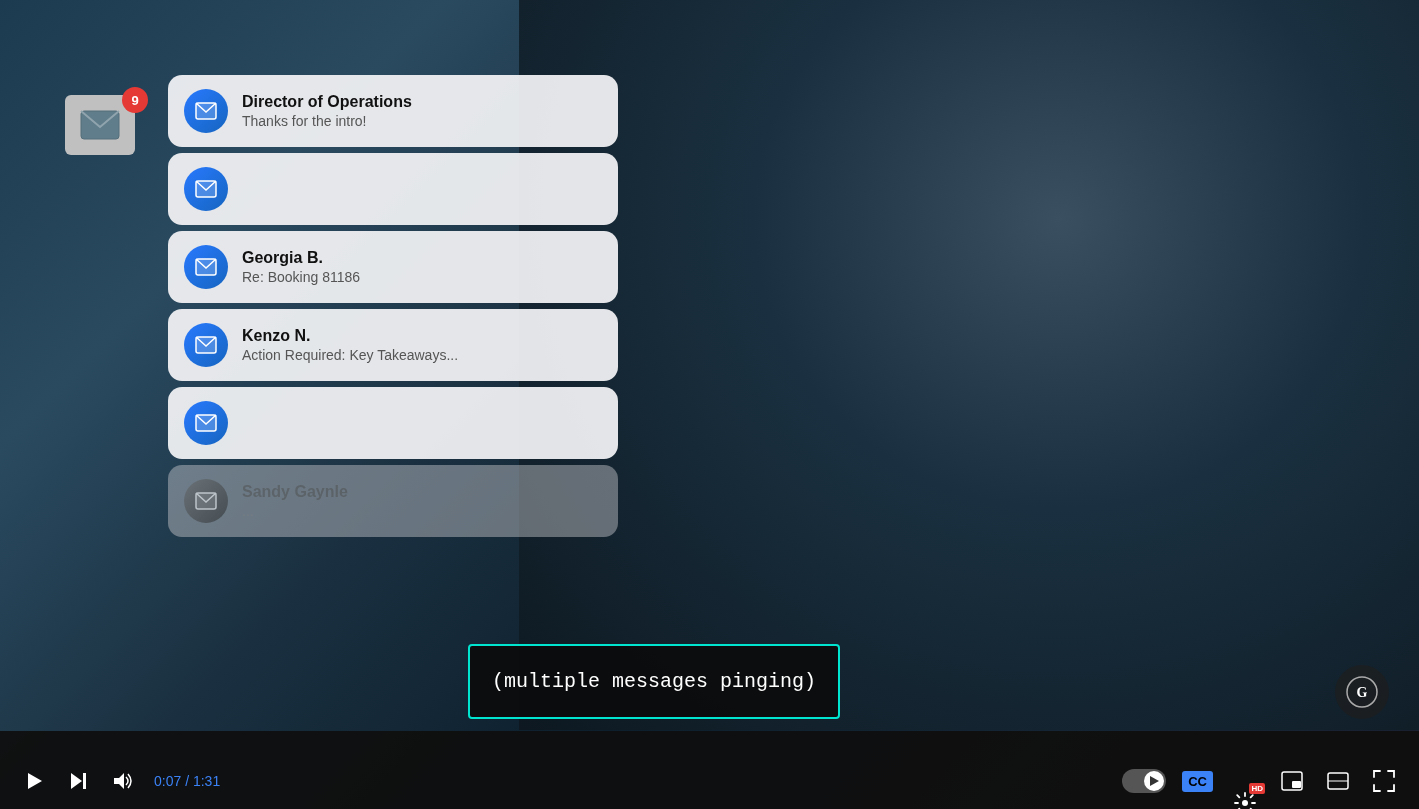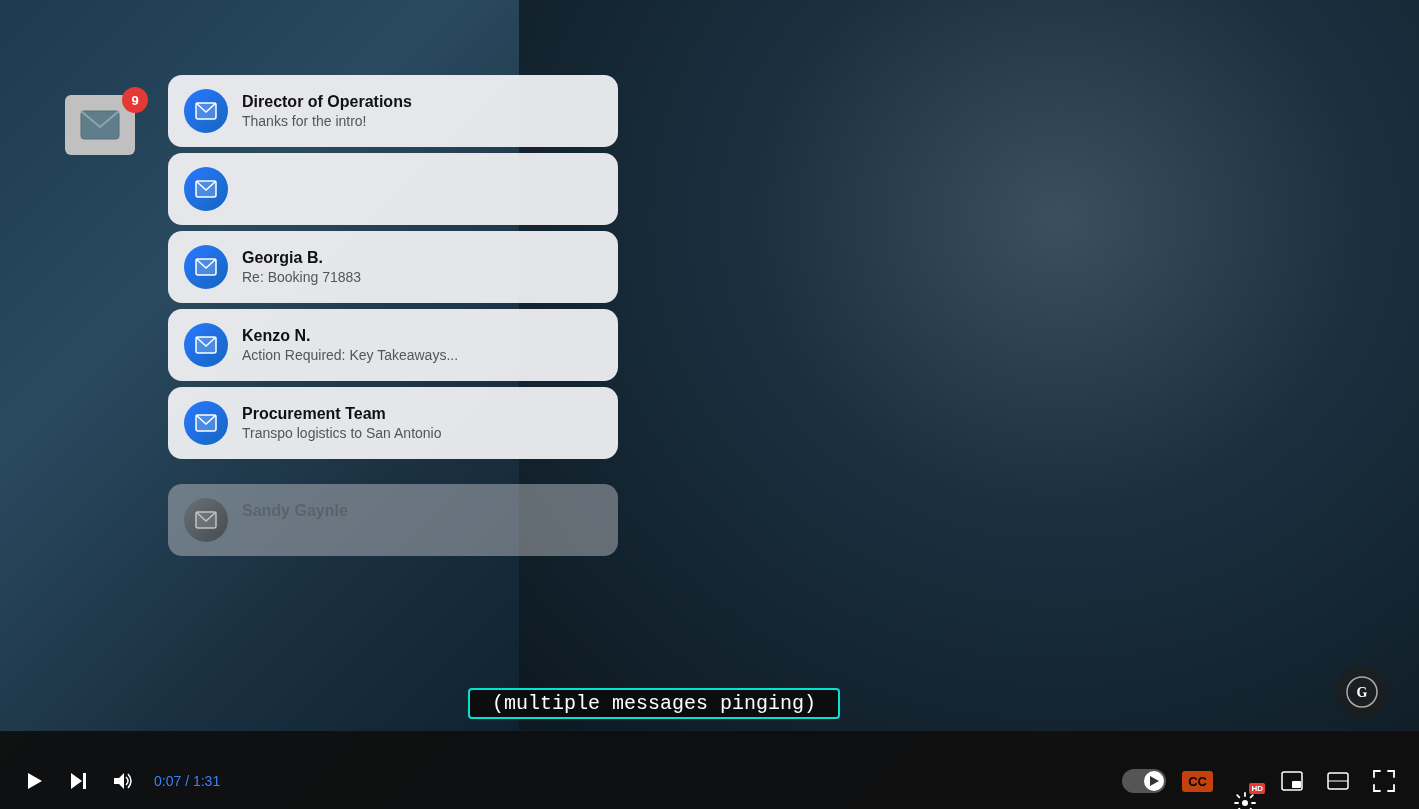--- a/index.html
+++ b/index.html
@@ -140,21 +140,21 @@
     }
 
     
     #caption-box {
       position: absolute;
       bottom: 90px;
       left: 468px;
       background: rgba(10, 10, 10, 0.88);
       border: 2px solid #00e5d0;
       border-radius: 4px;
-      padding: 2px 22px;
+      padding: 24px 22px;
       color: #fff;
       font-family: 'Courier New', monospace;
       font-size: 20px;
       font-weight: normal;
     }
 
     
     #control-bar {
       position: absolute;
       bottom: 0;
@@ -259,21 +259,20 @@
     
     .email-item-faded {
       background: rgba(200, 200, 205, 0.65);
       border-radius: 14px;
       padding: 14px 16px;
       display: flex;
       align-items: center;
       gap: 14px;
       filter: blur(0.5px);
       opacity: 0.7;
-      margin-top: 19px;
     }
 
     
     #grammarly-icon {
       position: absolute;
       bottom: 90px;
       right: 30px;
       width: 54px;
       height: 54px;
       background: rgba(30, 30, 30, 0.7);
@@ -336,21 +335,21 @@
 
     <div class="email-item">
       <div class="email-avatar">
         <svg viewBox="0 0 22 18" fill="none" xmlns="http://www.w3.org/2000/svg">
           <rect x="1" y="1" width="20" height="16" rx="2" fill="#fff" fill-opacity="0.2" stroke="white" stroke-width="1.5"></rect>
           <polyline points="1,1 11,10 21,1" stroke="white" stroke-width="1.5" fill="none"></polyline>
         </svg>
       </div>
       <div class="email-text">
         <div class="email-sender">Georgia B.</div>
-        <div class="email-subject">Re: Booking 71883</div>
+        <div class="email-subject">Re: Booking 81186</div>
       </div>
     </div>
 
     <div class="email-item">
       <div class="email-avatar">
         <svg viewBox="0 0 22 18" fill="none" xmlns="http://www.w3.org/2000/svg">
           <rect x="1" y="1" width="20" height="16" rx="2" fill="#fff" fill-opacity="0.2" stroke="white" stroke-width="1.5"></rect>
           <polyline points="1,1 11,10 21,1" stroke="white" stroke-width="1.5" fill="none"></polyline>
         </svg>
       </div>
@@ -359,24 +358,20 @@
         <div class="email-subject">Action Required: Key Takeaways...</div>
       </div>
     </div>
 
     <div class="email-item">
       <div class="email-avatar">
         <svg viewBox="0 0 22 18" fill="none" xmlns="http://www.w3.org/2000/svg">
           <rect x="1" y="1" width="20" height="16" rx="2" fill="#fff" fill-opacity="0.2" stroke="white" stroke-width="1.5"></rect>
           <polyline points="1,1 11,10 21,1" stroke="white" stroke-width="1.5" fill="none"></polyline>
         </svg>
-      </div>
-      <div class="email-text">
-        <div class="email-sender">Procurement Team</div>
-        <div class="email-subject">Transpo logistics to San Antonio</div>
       </div>
     </div>
 
 
     <div class="email-item-faded">
       <div class="email-avatar" style="background: linear-gradient(135deg, #888, #555);">
         <svg viewBox="0 0 22 18" fill="none" xmlns="http://www.w3.org/2000/svg">
           <rect x="1" y="1" width="20" height="16" rx="2" fill="#fff" fill-opacity="0.2" stroke="white" stroke-width="1.5"></rect>
           <polyline points="1,1 11,10 21,1" stroke="white" stroke-width="1.5" fill="none"></polyline>
         </svg>
@@ -435,21 +430,21 @@
       <div id="autoplay-toggle">
         <div id="toggle-track">
           <div id="toggle-knob">
             <svg width="12" height="12" viewBox="0 0 12 12" fill="none">
               <polygon points="2,1 11,6 2,11" fill="#333"></polygon>
             </svg>
           </div>
         </div>
       </div>
 
-      <button class="ctrl-btn" style="background: #c2410c; color: #000; border-radius: 3px; padding: 3px 6px; font-size: 13px; font-weight: bold;">
+      <button class="ctrl-btn" style="background: #3b82f6; color: #000; border-radius: 3px; padding: 3px 6px; font-size: 13px; font-weight: bold;">
         <span>CC</span>
       </button>
 
       <button class="ctrl-btn" id="hd-badge">
         <svg width="24" height="24" viewBox="0 0 24 24" fill="white">
           <circle cx="12" cy="12" r="3" fill="white"></circle>
           <path d="M12 2v3M12 19v3M2 12h3M19 12h3M4.22 4.22l2.12 2.12M17.66 17.66l2.12 2.12M4.22 19.78l2.12-2.12M17.66 6.34l2.12-2.12" stroke="white" stroke-width="1.8" fill="none" stroke-linecap="round"></path>
         </svg>
         <span id="hd-label">HD</span>
       </button>

